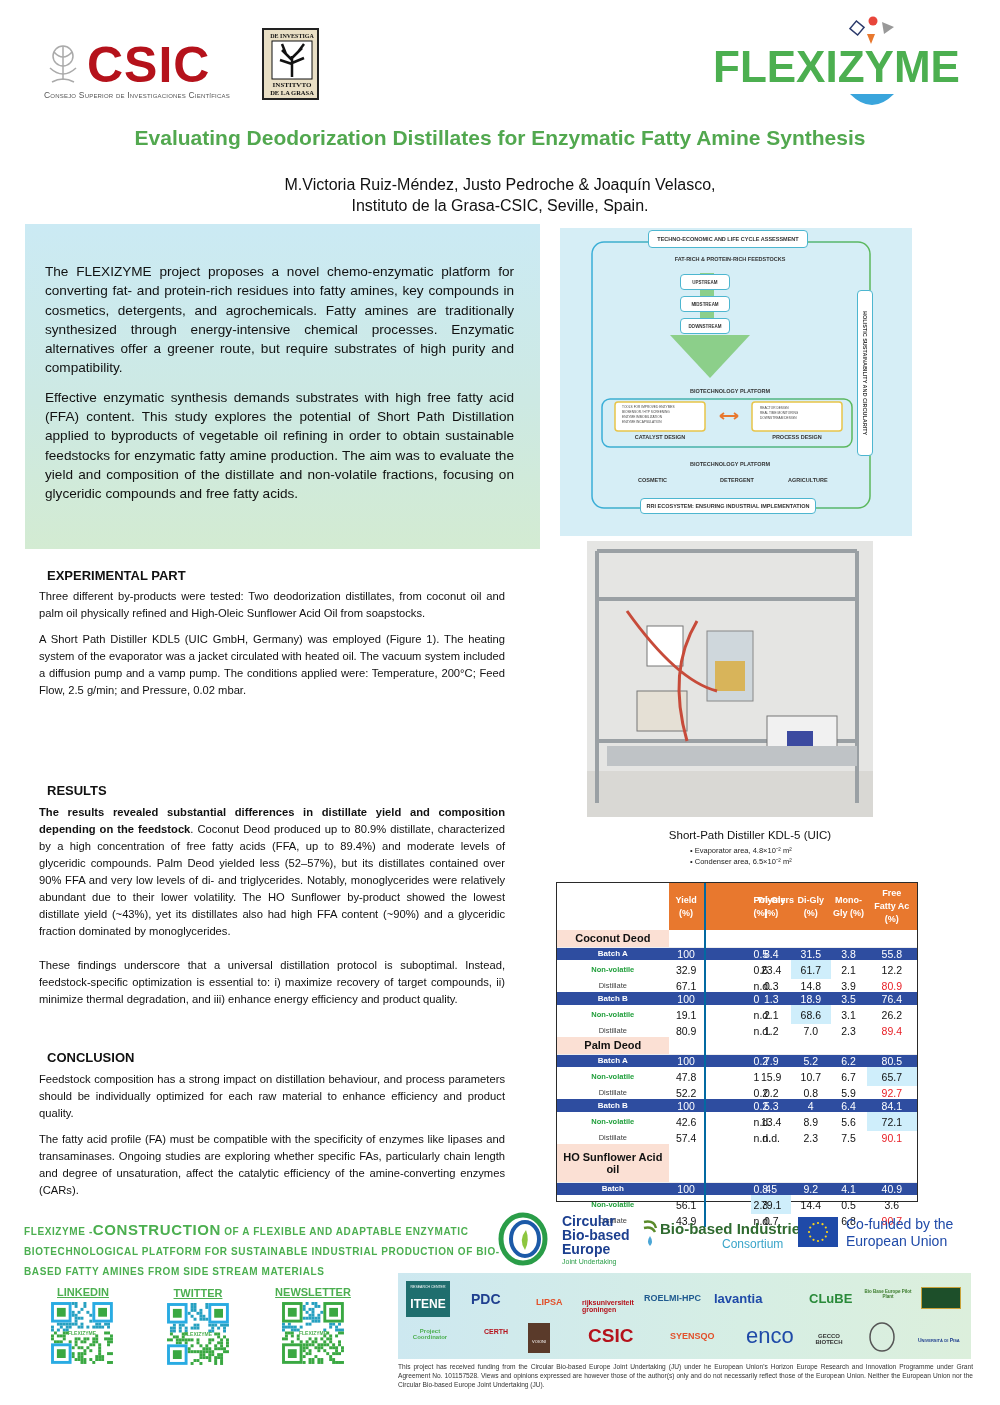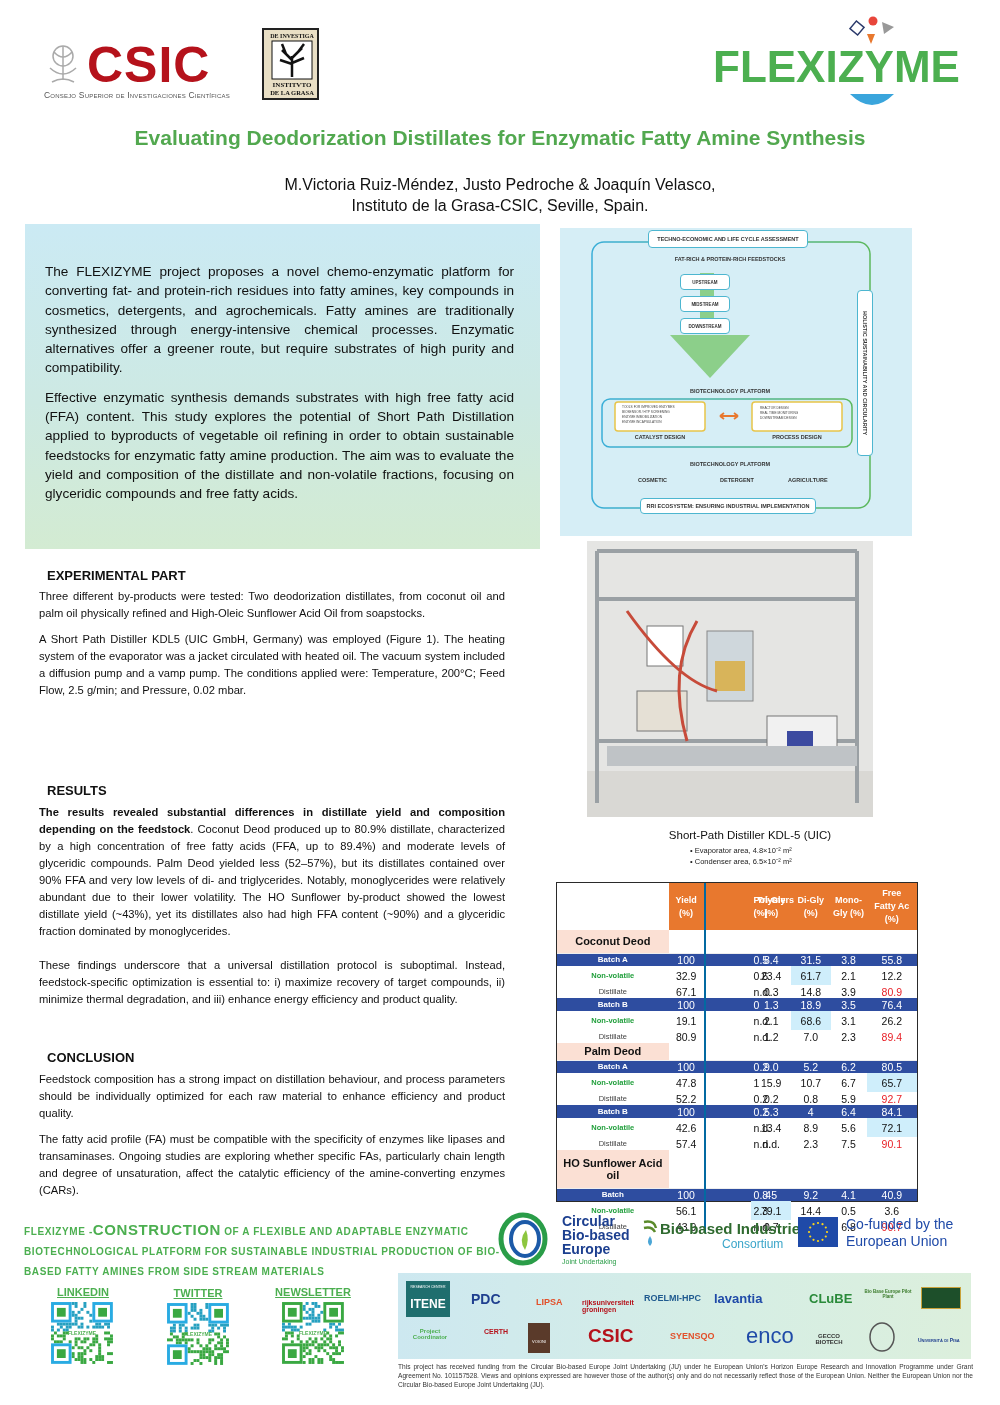--- a/index.html
+++ b/index.html
@@ -236,21 +236,21 @@
             <div>Mono-</div>
             <div>Gly (%)</div>
           </th>
           <th>
             <div>Free</div>
             <div>Fatty Ac (%)</div>
           </th>
         </tr>
       </thead>
     <tbody id="tbody">
-        <tr class="grp" style="height: 23px;">
+        <tr class="grp" style="height: 17px;">
           <td class="name">Coconut Deod</td>
           <td></td>
           <td class="sep"></td>
           <td></td>
           <td></td>
           <td></td>
           <td></td>
         </tr>
         <tr class="batch" style="height: 13px;">
           <td class="name">Batch A</td>
@@ -312,21 +312,21 @@
           <td class="sep"></td>
           <td></td>
           <td></td>
           <td></td>
           <td></td>
         </tr>
         <tr class="batch" style="height: 13px;">
           <td class="name">Batch A</td>
           <td class="">100</td>
           <td class="sep">0.2</td>
-          <td class="">9.0</td>
+          <td class="">7.9</td>
           <td class="">5.2</td>
           <td class="">6.2</td>
           <td class="">80.5</td>
         </tr>
         <tr class="nv" style="height: 19px;">
           <td class="name">Non-volatile</td>
           <td class="">47.8</td>
           <td class="sep">1</td>
           <td class="">15.9</td>
           <td class="">10.7</td>

